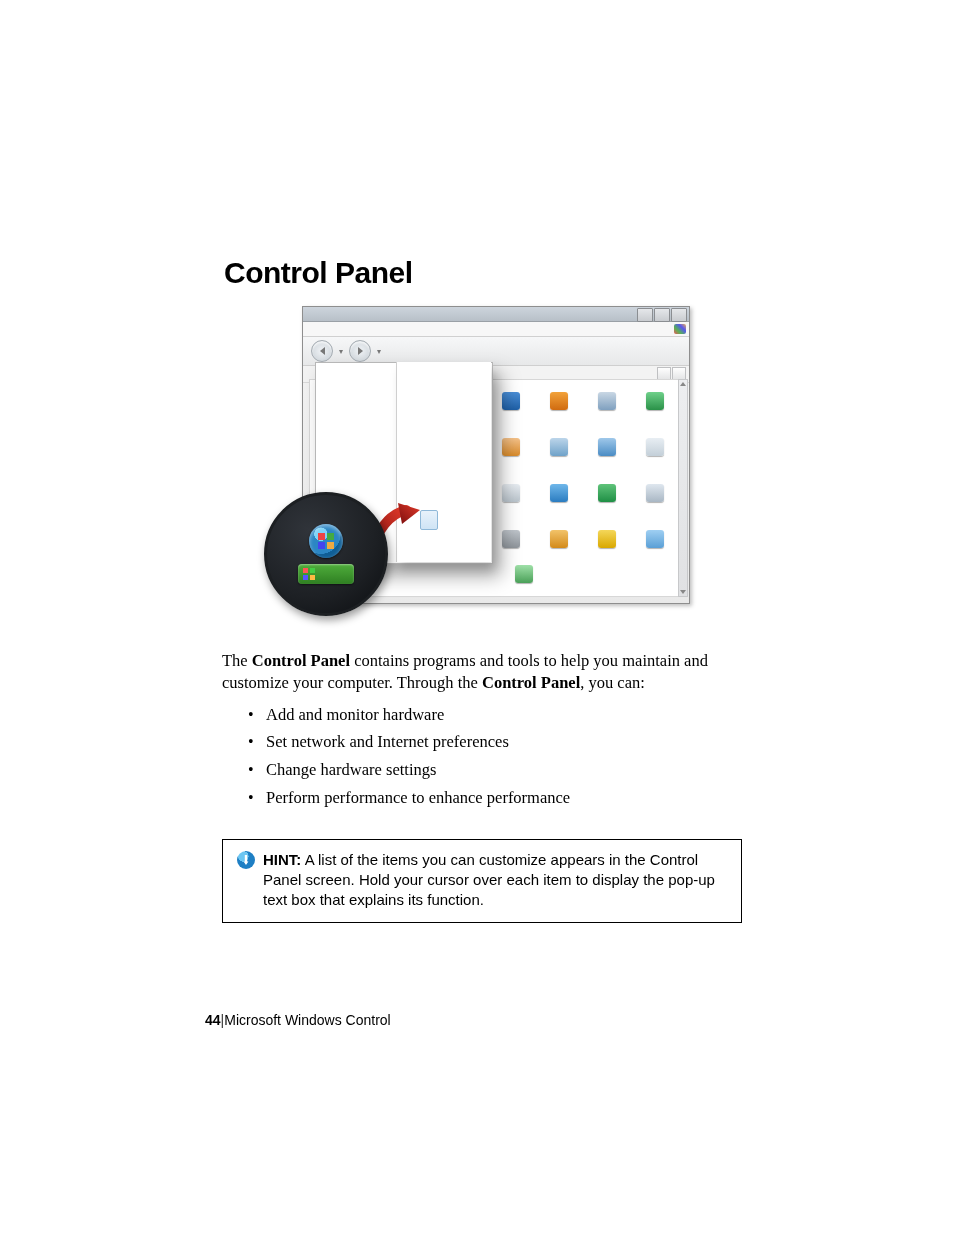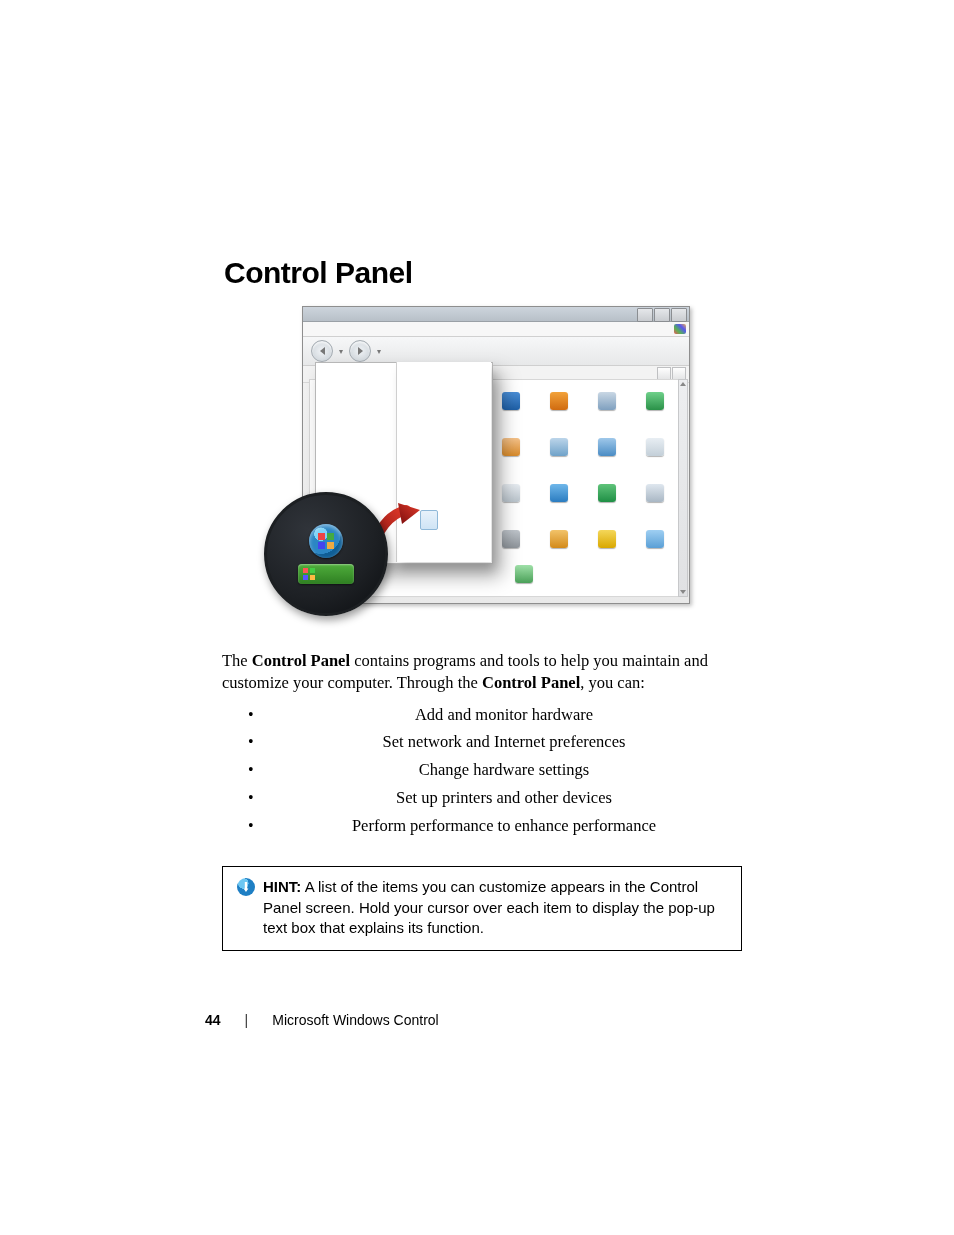--- a/index.html
+++ b/index.html
@@ -257,21 +257,20 @@
     margin-top: 38px;
     font-size: 16.5px;
     line-height: 1.32;
   }
   .body-text .intro { margin: 0 0 10px 0; }
   .body-text strong { font-weight: 700; }
   .bullets {
     margin: 6px 0 4px 22px;
     padding: 0;
     list-style: none;
-    text-align: center;
   }
   .bullets li {
     position: relative;
     padding-left: 22px;
     margin: 6px 0;
   }
   .bullets li::before {
     content: '•';
     position: absolute;
     left: 4px;
@@ -308,21 +307,20 @@
   .hint-label { font-weight: 700; }
   .footer {
     position: absolute;
     left: 205px;
     top: 1012px;
     width: 520px;
     font-family: Arial, Helvetica, sans-serif;
     font-size: 14px;
     display: flex;
     align-items: flex-end;
-    gap: 24px;
   }
   .footer .pg { font-weight: 700; }
   .footer .sep { color: #333; }
 </style>
 </head>
 <body>
 
 <div class="page">
   <h1 class="heading">Control Panel</h1>
 
@@ -398,21 +396,20 @@
   </div>
 
   <div class="body-text">
     <p class="intro">
       <span>The </span><strong>Control Panel</strong><span> contains programs and tools to help you maintain and customize your computer. Through the </span><strong>Control Panel</strong><span>, you can:</span>
     </p>
     <ul class="bullets" id="bullets">
         <li>Add and monitor hardware</li>
         <li>Set network and Internet preferences</li>
         <li>Change hardware settings</li>
-        <li>Set up printers and other devices</li>
         <li>Perform performance to enhance performance</li>
       </ul>
   </div>
 
   <div class="hint-box">
     <div class="hint-icon"></div>
     <div>
       <span class="hint-label">HINT:</span><span> A list of the items you can customize appears in the Control Panel screen. Hold your cursor over each item to display the pop-up text box that explains its function.</span>
     </div>
   </div>

